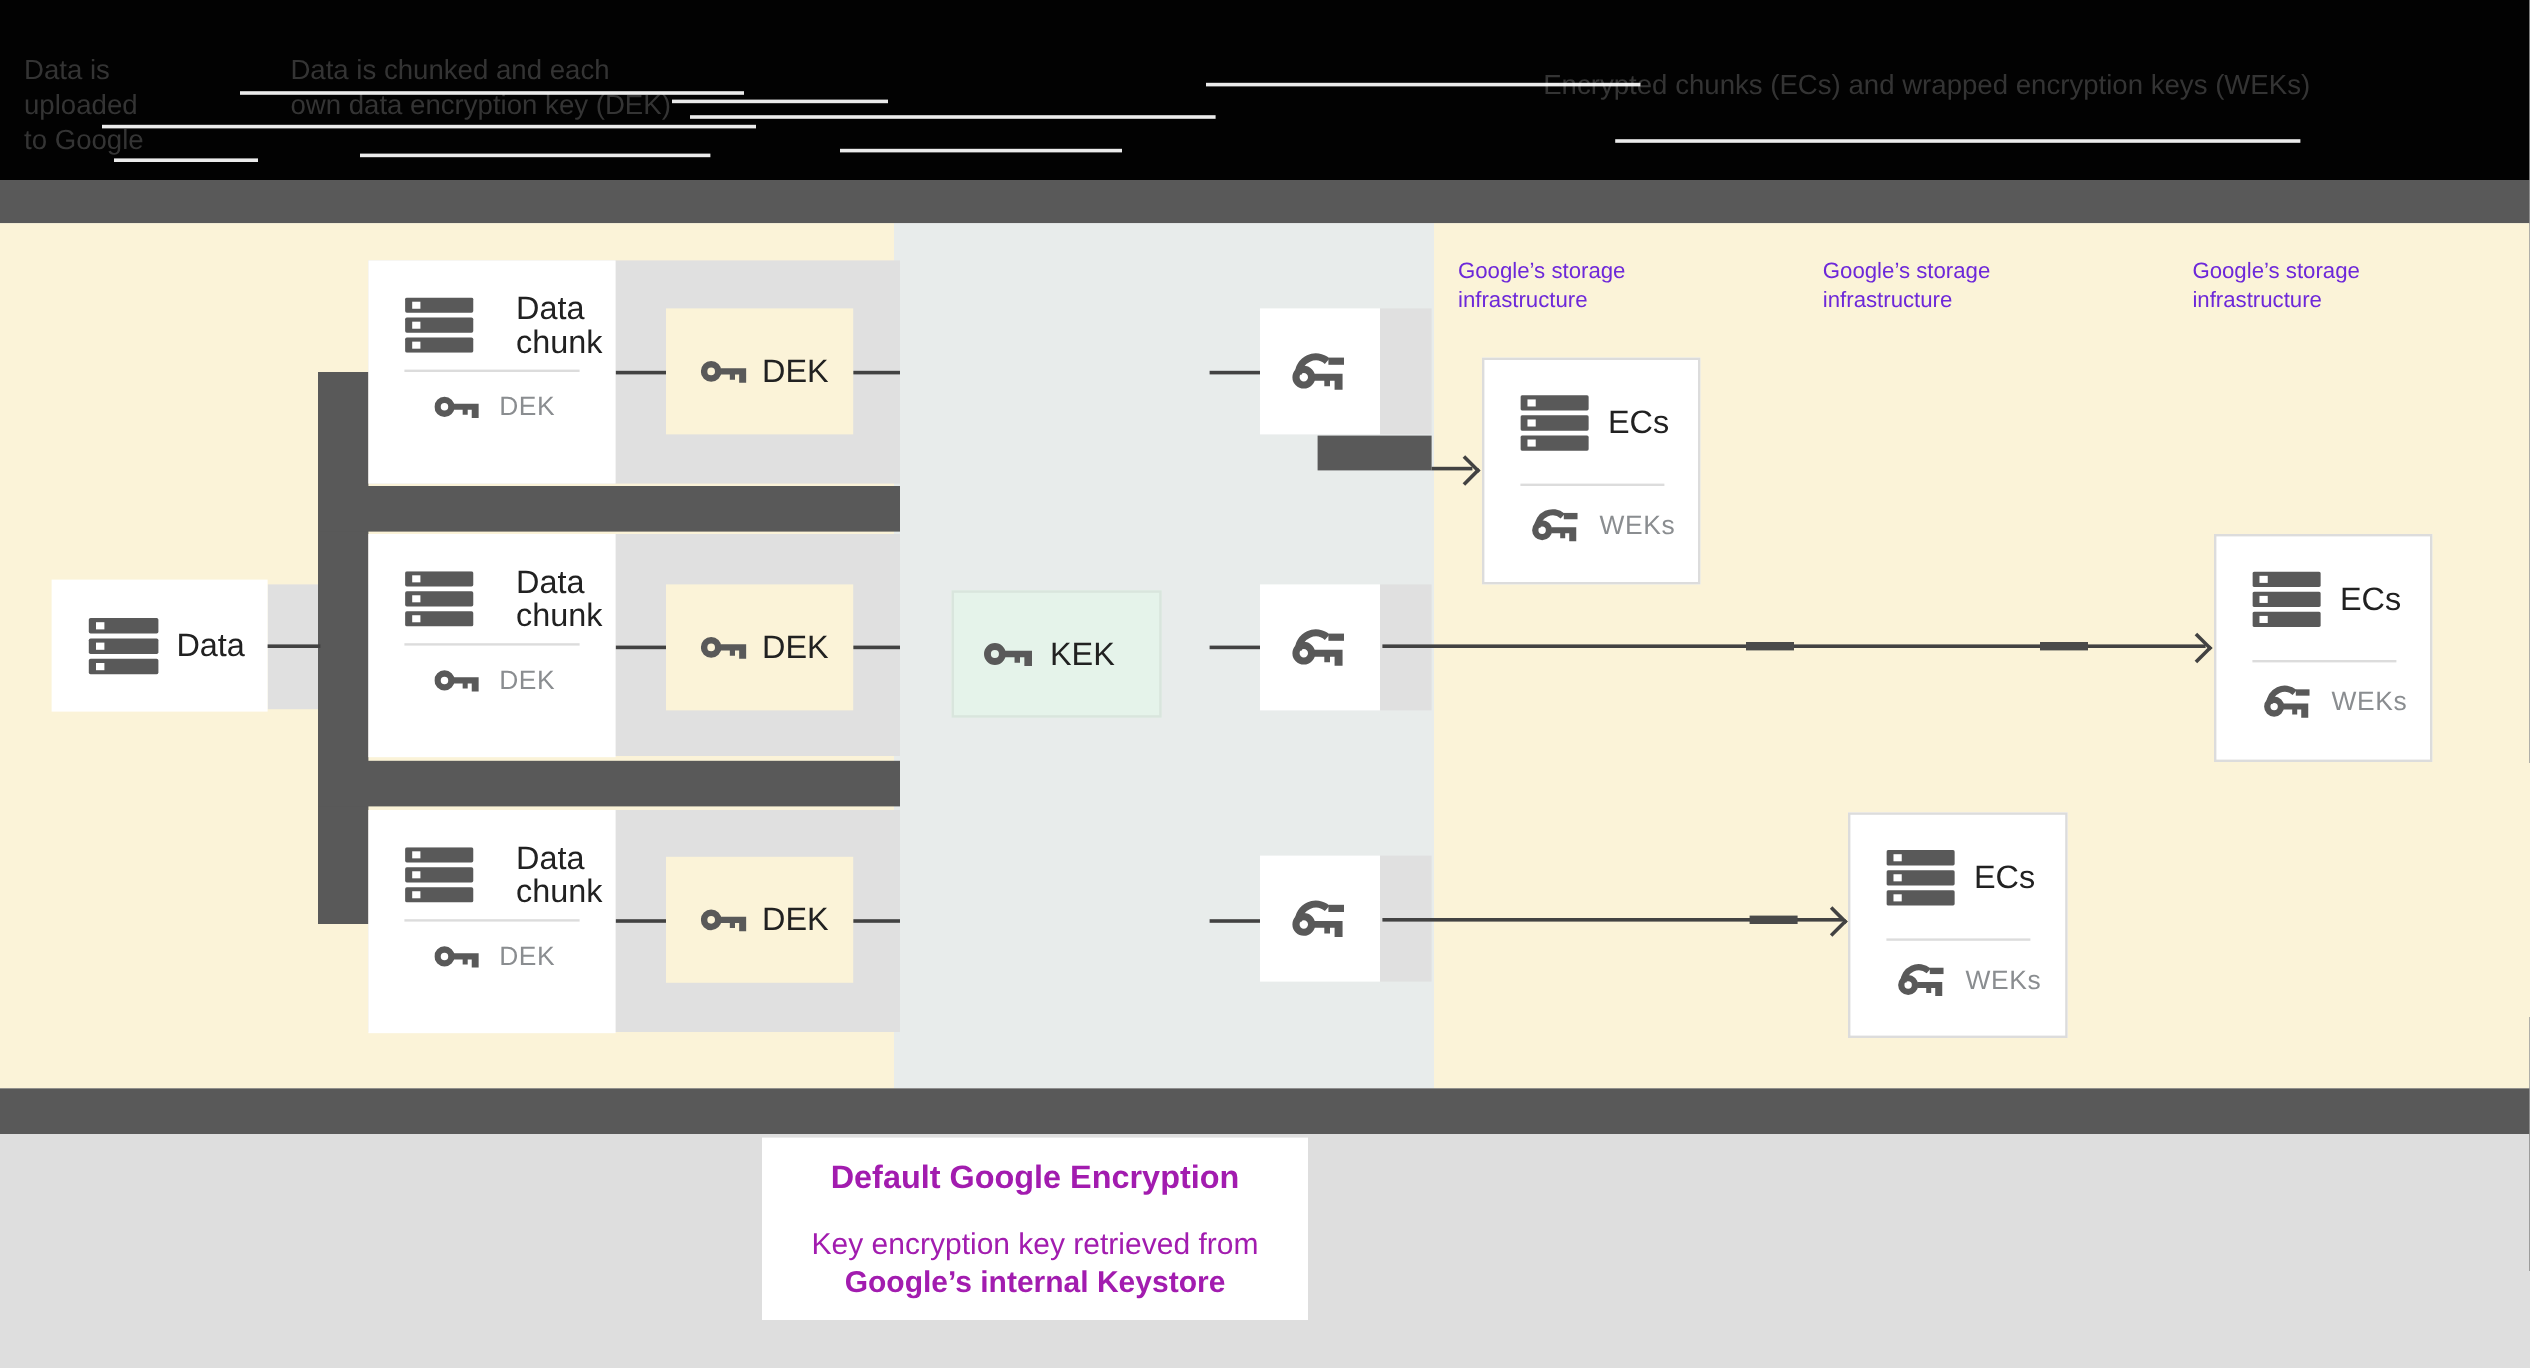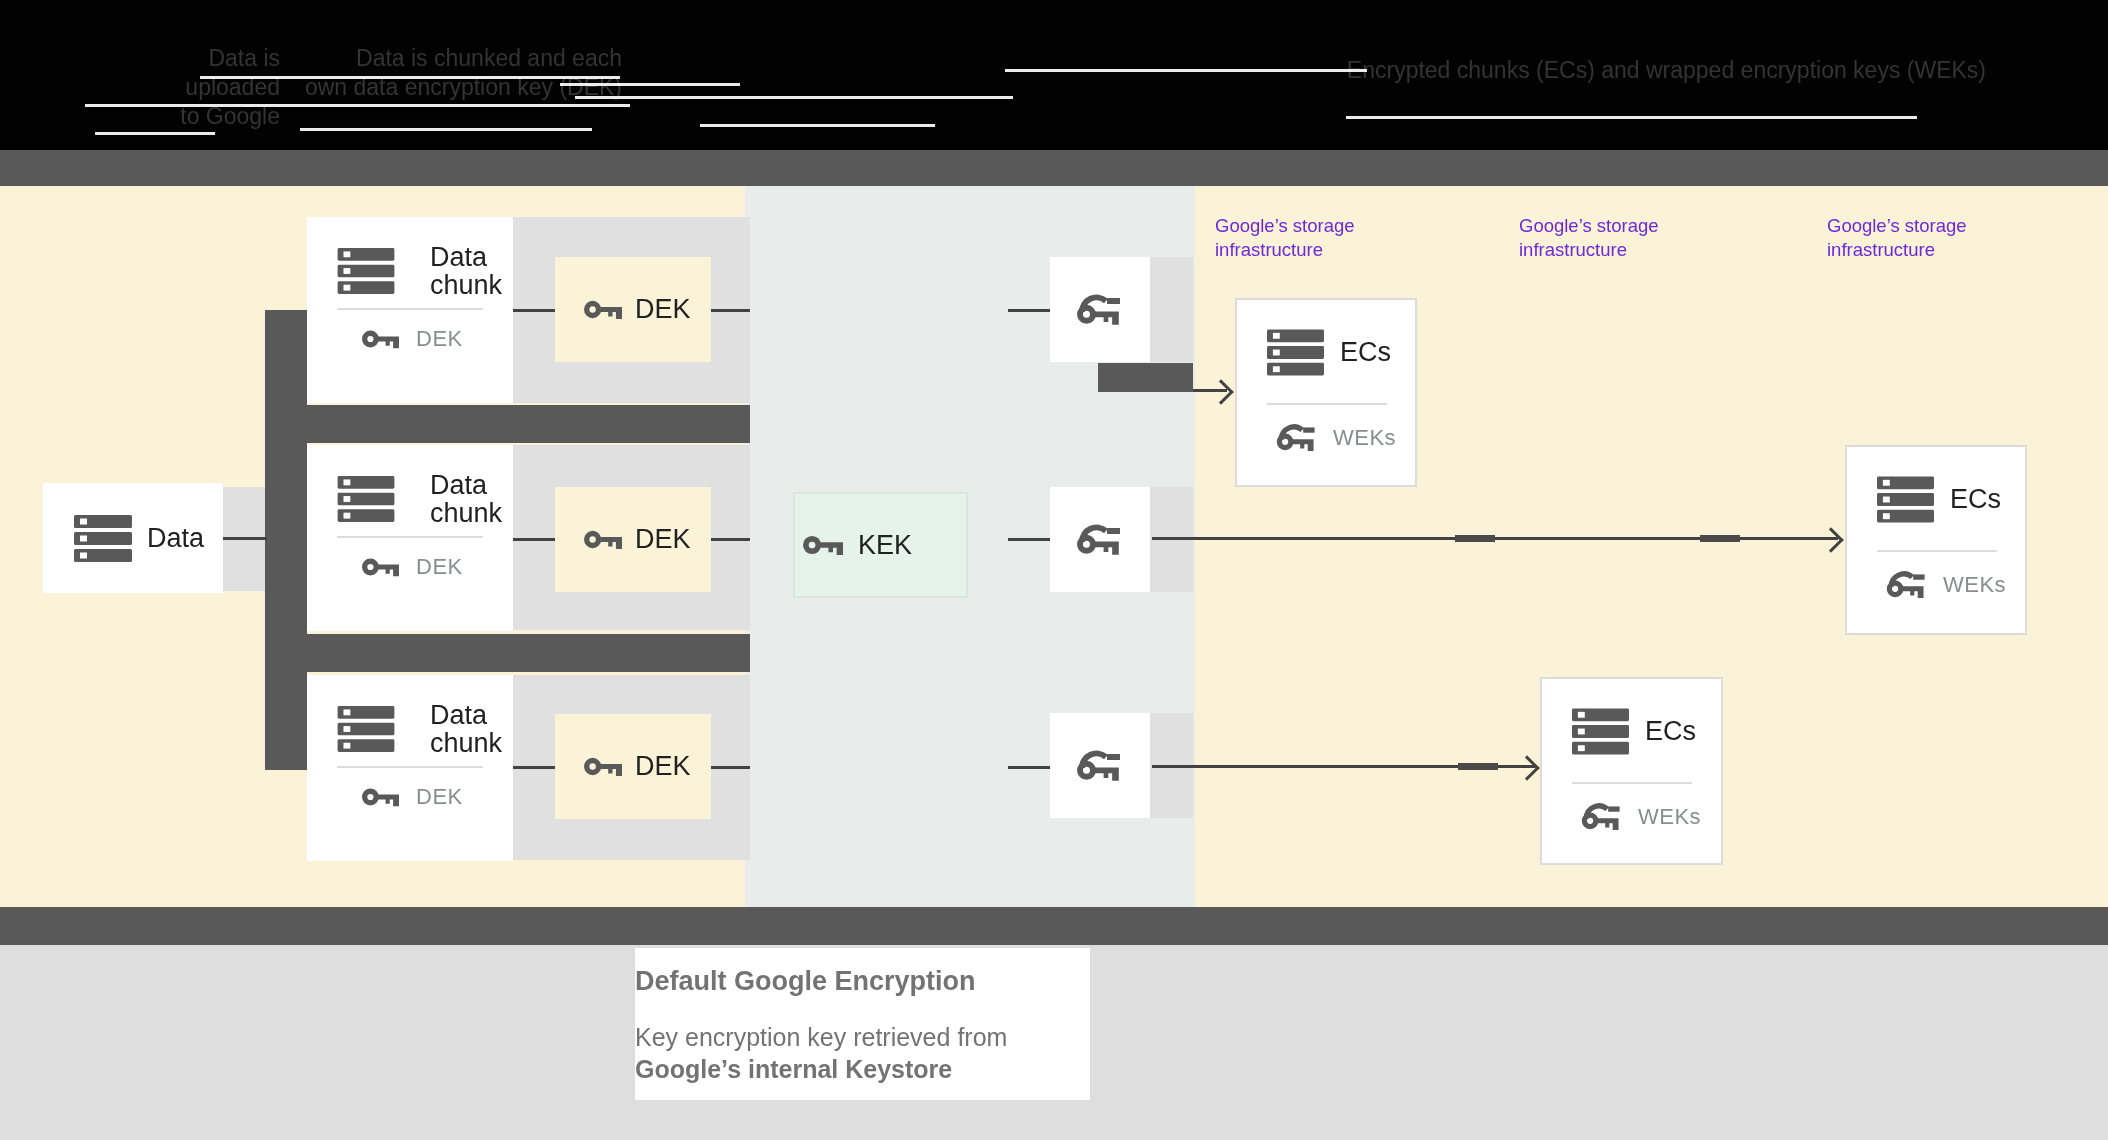--- a/index.html
+++ b/index.html
@@ -1,21 +1,21 @@
 <!DOCTYPE html>
 <html><head>
 <meta charset="utf-8">
 <style>
   html,body{margin:0;padding:0;background:#666;}
   .page{position:relative;width:2108px;height:1140px;background:#dedede;overflow:hidden;
         font-family:"Liberation Sans",sans-serif;-webkit-font-smoothing:antialiased;}
 
   
   .hdr{position:absolute;left:0;top:0;width:2108px;height:150px;background:#020202;}
-  .hcol{position:absolute;top:44px;text-align:right;color:#343434;font-size:23px;line-height:29px;}
+  .hcol{position:absolute;top:44px;text-align:left;color:#343434;font-size:23px;line-height:29px;}
   .hcol.c1{left:20px;width:260px;}
   .hcol.c2{left:242px;width:380px;}
   .hcol.c3{left:708px;width:340px;}
   .hcol.c4{left:1286px;width:700px;top:56px;}
   .streak{position:absolute;height:3px;background:#fff;opacity:.92;}
 
   .topbar{position:absolute;left:0;top:150px;width:2108px;height:36px;background:#595959;}
   .botbar{position:absolute;left:0;top:907px;width:2108px;height:38px;background:#595959;}
 
   
@@ -47,41 +47,41 @@
   .chunk .trow{margin:26px 0 0 30px;gap:20px;}
   .chunk .trow .biglabel{margin-left:15px;width:90px;line-height:28px;}
   .chunk .divider{width:146px;margin:9px 0 0 30px;}
   .chunk .krow{margin:16px 0 0 55px;}
   .chunk .krow .sublabel{margin-left:17px;}
 
   .dek{position:absolute;left:555px;width:156px;height:105px;background:#fbf3d8;display:flex;align-items:center;padding-left:29px;box-sizing:border-box;}
   .dek.d1{top:257px;} .dek.d2{top:487px;} .dek.d3{top:714px;}
   .dek .biglabel{margin-left:13px;}
 
-  .kek{position:absolute;left:793px;top:492px;width:175px;height:106px;background:#e5f3ea;border:2px solid #d9e5dd;box-sizing:border-box;display:flex;align-items:center;padding-left:8px;}
+  .kek{position:absolute;left:793px;top:492px;width:175px;height:106px;background:#e5f3ea;border:2px solid #d9e5dd;box-sizing:border-box;display:flex;align-items:center;padding-left:25px;}
   .kek .biglabel{margin-left:15px;}
 
   .keybox{width:100px;height:105px;left:1050px;display:flex;align-items:center;justify-content:center;}
   .keybox.w1{top:257px;} .keybox.w2{top:487px;} .keybox.w3{top:713px;}
 
   .ec{border:2px solid #dcdcdc;box-sizing:border-box;}
   .ec.e1{left:1235px;top:298px;width:182px;height:189px;}
   .ec.e2{left:1845px;top:445px;width:182px;height:190px;}
   .ec.e3{left:1540px;top:677px;width:183px;height:188px;}
   .ec .trow{margin:28px 0 0 30px;}
   .ec .trow .biglabel{margin-left:16px;}
   .ec .divider{width:120px;margin:26px 0 0 30px;}
   .ec .krow{margin:17px 0 0 38px;}
   .ec .krow .sublabel{margin-left:14px;}
 
   .storelbl{position:absolute;top:214px;width:230px;color:#6d28d9;font-size:18.5px;line-height:24px;}
   .storelbl.s1{left:1215px;} .storelbl.s2{left:1519px;} .storelbl.s3{left:1827px;}
 
   
-  .fbox{position:absolute;left:635px;top:948px;width:455px;height:152px;background:#fff;color:#737373;}
+  .fbox{position:absolute;left:635px;top:948px;width:455px;height:152px;background:#fff;text-align:center;color:#a21caf;}
   .fbox .ft{font-size:27px;font-weight:700;margin-top:18px;}
   .fbox .fl1{font-size:25px;margin-top:26px;}
   .fbox .fl2{font-size:25px;font-weight:700;margin-top:3px;}
 
   
   svg{display:block;}
 </style>
 </head>
 <body>
 

